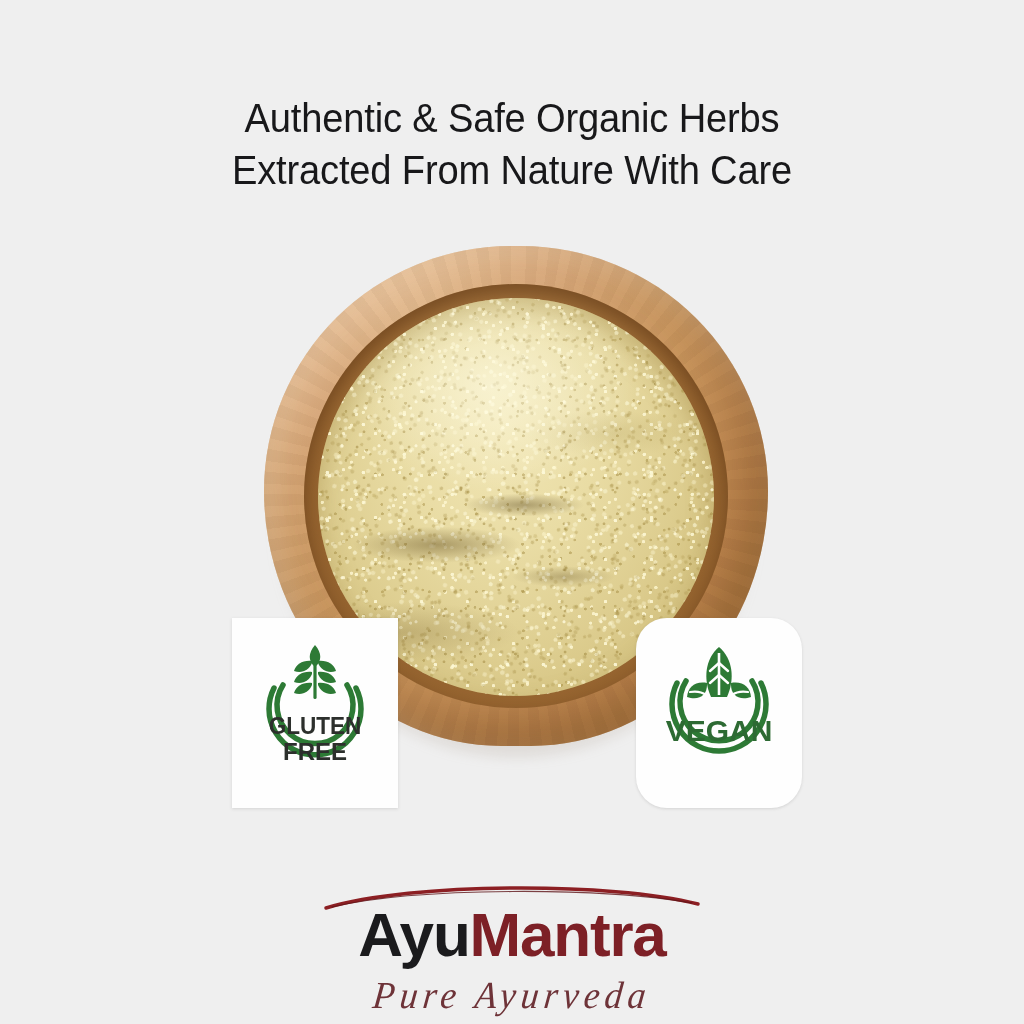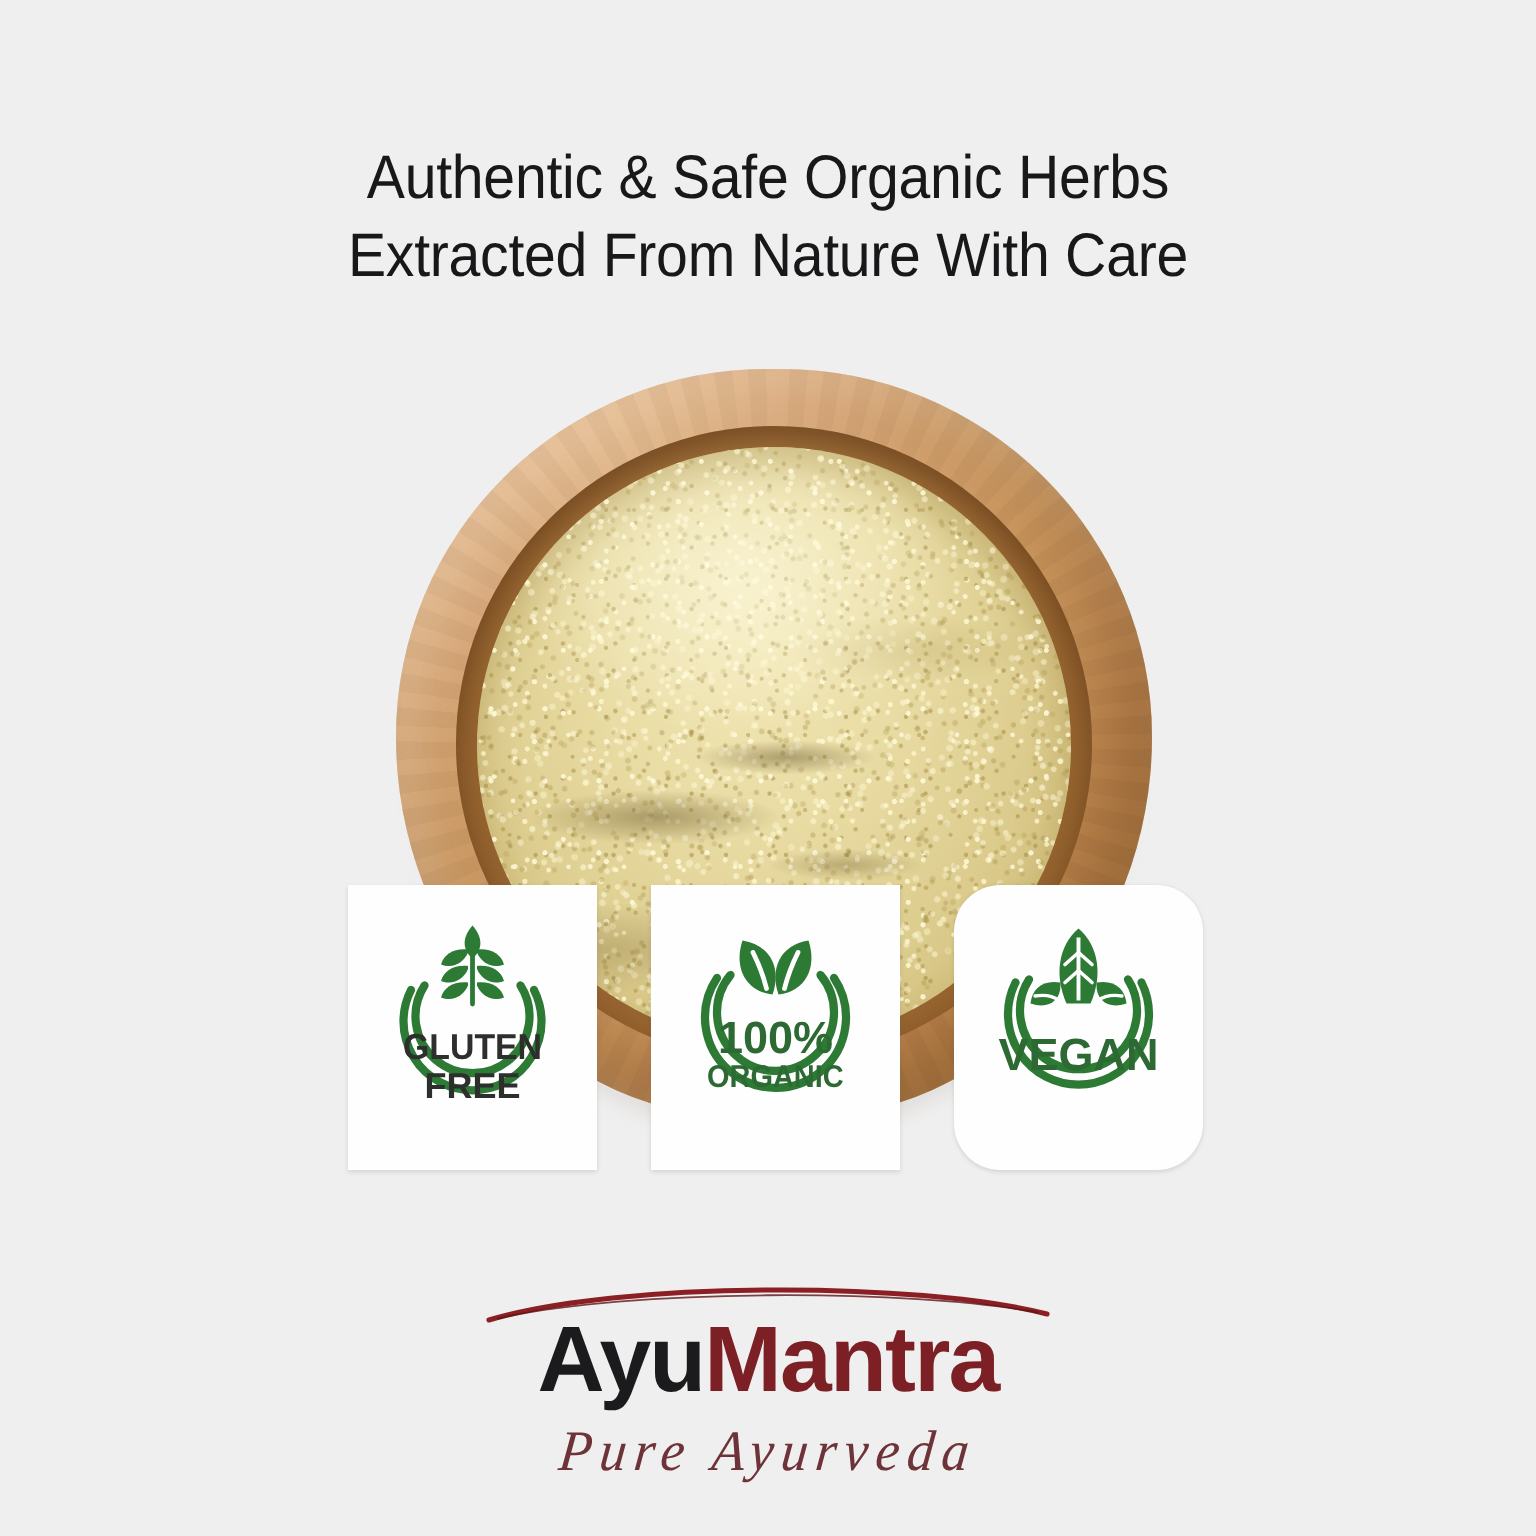--- a/index.html
+++ b/index.html
@@ -109,34 +109,34 @@
       radial-gradient(ellipse 70px 14px at 62% 70%, rgba(104,86,40,.34) 0%, rgba(104,86,40,0) 74%),
       radial-gradient(ellipse 150px 40px at 22% 84%, rgba(120,98,46,.28) 0%, rgba(120,98,46,0) 76%),
       radial-gradient(ellipse 110px 30px at 74% 34%, rgba(168,148,80,.22) 0%, rgba(168,148,80,0) 78%);
   }
   .pw-hi{
     position:absolute;inset:0;
     background:radial-gradient(ellipse 210px 150px at 44% 22%, rgba(255,253,232,.55) 0%, rgba(255,253,232,0) 70%);
   }
 
   
-  .badges{position:absolute;left:232px;top:590px;width:572px;height:192px;}
+  .badges{position:absolute;left:232px;top:618px;width:572px;height:192px;}
   .badge{
     position:absolute;top:0;width:166px;height:190px;
     background:#fefefe;
     box-shadow:0 1px 3px rgba(90,90,90,.18);
     display:flex;align-items:center;justify-content:center;
   }
   .badge.b1{left:0;}
   .badge.b2{left:202px;}
   .badge.b3{left:404px;border-radius:31px;}
   .badge svg{display:block;}
 
   
-  .logo{position:absolute;left:0;top:856px;width:1024px;text-align:center;}
+  .logo{position:absolute;left:0;top:884px;width:1024px;text-align:center;}
   .logo-arc{display:block;margin:0 auto;}
   .wordmark{
     font-family:"Liberation Sans", sans-serif;
     font-weight:700;
     font-size:62px;
     letter-spacing:-1.2px;
     line-height:74px;
     margin-top:-12px;
     white-space:nowrap;
   }
@@ -194,36 +194,20 @@
           <path d="M67 39 C58 38 51 42 49 49 C57 52 64 48 67 41 Z"></path>
           <path d="M73 39 C82 38 89 42 91 49 C83 52 76 48 73 41 Z"></path>
           <path d="M67 50 C58 49 51 53 49 60 C57 63 64 59 67 52 Z"></path>
           <path d="M73 50 C82 49 89 53 91 60 C83 63 76 59 73 52 Z"></path>
         </g>
         <text x="70" y="101" text-anchor="middle" fill="#2c2f2c" font-family="Liberation Sans, sans-serif" font-size="24" font-weight="700" transform="scale(0.94 1) translate(4.5 0)">GLUTEN</text>
         <text x="70" y="127" text-anchor="middle" fill="#2c2f2c" font-family="Liberation Sans, sans-serif" font-size="24" font-weight="700">FREE</text>
       </svg>
     </div>
 
-    <div class="badge b2">
-      <svg width="140" height="160" viewBox="0 0 140 160">
-        <g fill="none" stroke="#2d7a35" stroke-width="5.5" stroke-linecap="round">
-          <path d="M31 47 A47 47 0 1 0 109 47"></path>
-          <path d="M40 45 A39 39 0 1 0 100 45"></path>
-        </g>
-        <g fill="#2d7a35">
-          <path d="M68 58 C50 56 42 40 48 22 C67 25 74 41 68 58 Z"></path>
-          <path d="M72 58 C90 56 98 40 92 22 C73 25 66 41 72 58 Z"></path>
-          <path d="M55 30 C59 38 62 46 64 54" stroke="#fff" stroke-width="3.2" fill="none" stroke-linecap="round"></path>
-          <path d="M85 30 C81 38 78 46 76 54" stroke="#fff" stroke-width="3.2" fill="none" stroke-linecap="round"></path>
-        </g>
-        <text x="70" y="97" text-anchor="middle" fill="#2d6a33" font-family="Liberation Sans, sans-serif" font-size="30" font-weight="700">100%</text>
-        <text x="70" y="120" text-anchor="middle" fill="#2d6a33" font-family="Liberation Sans, sans-serif" font-size="21" font-weight="700" transform="scale(0.92 1) translate(6 0)">ORGANIC</text>
-      </svg>
-    </div>
 
     <div class="badge b3">
       <svg width="140" height="160" viewBox="0 0 140 160">
         <g fill="none" stroke="#2d7a35" stroke-width="5.5" stroke-linecap="round">
           <path d="M28 50 A47 47 0 1 0 112 50"></path>
           <path d="M37 48 A39 39 0 1 0 103 48"></path>
         </g>
         <g fill="#2d7a35">
           <path d="M70 14 C56 26 54 46 62 64 L78 64 C86 46 84 26 70 14 Z"></path>
           <path d="M70 20 L70 62" stroke="#fff" stroke-width="2.6" fill="none"></path>

